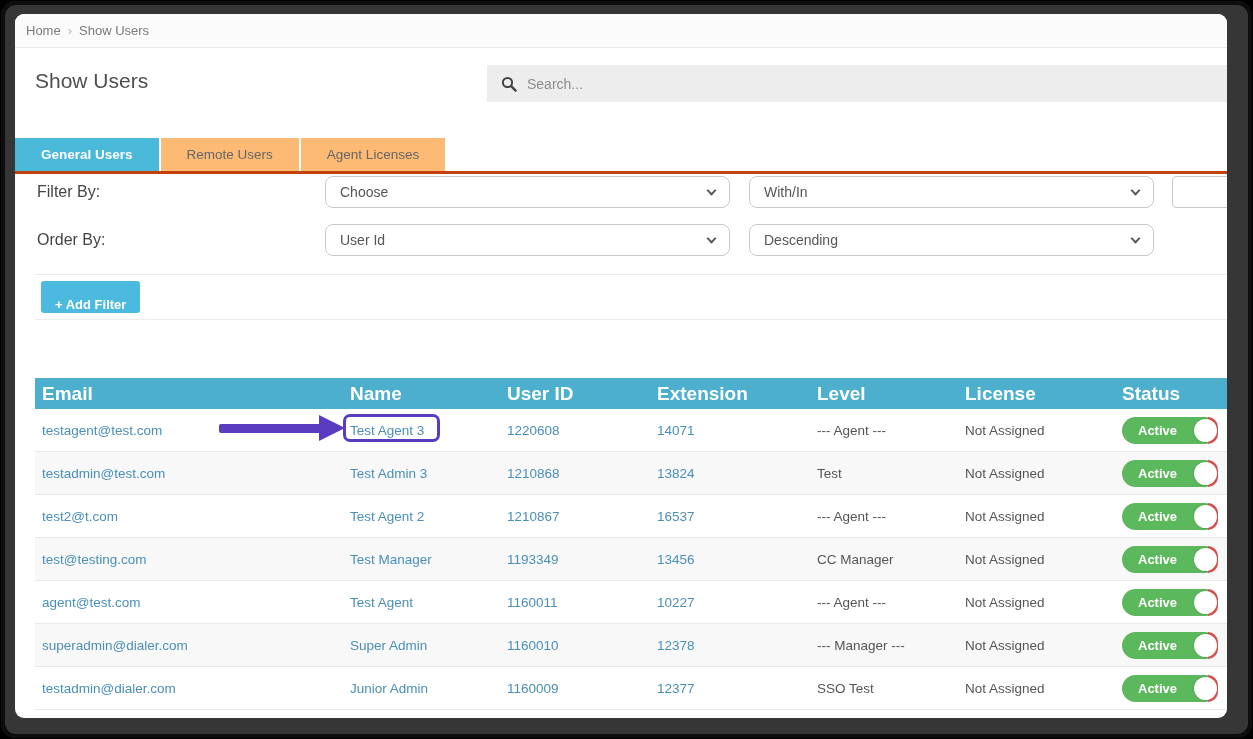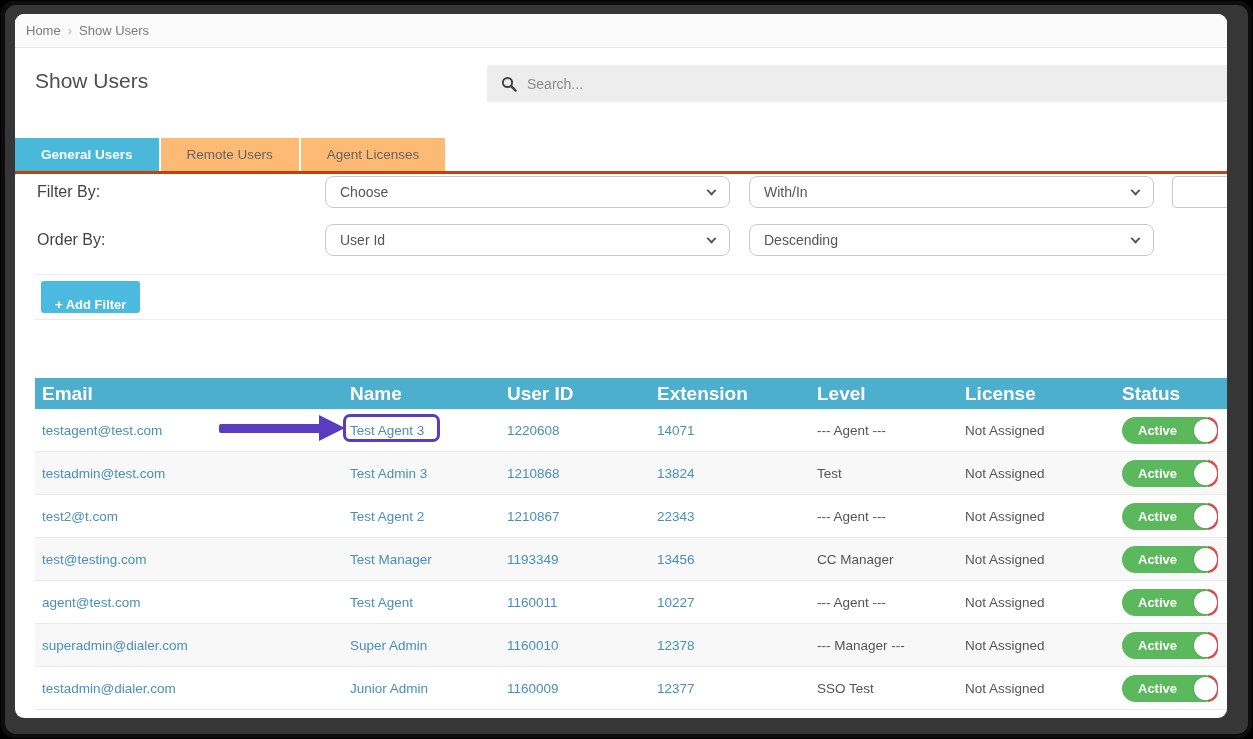--- a/index.html
+++ b/index.html
@@ -220,21 +220,21 @@
               <span class="t-label">Active</span>
               <span class="knob"></span>
             </div>
           </div>
         </div>
 
         <div class="t-row">
           <div class="cell c-email"><a class="lnk">test2@t.com</a></div>
           <div class="cell c-name"><a class="lnk">Test Agent 2</a></div>
           <div class="cell c-uid"><a class="lnk">1210867</a></div>
-          <div class="cell c-ext"><a class="lnk">22343</a></div>
+          <div class="cell c-ext"><a class="lnk">16537</a></div>
           <div class="cell c-level"><span class="plain">--- Agent ---</span></div>
           <div class="cell c-license"><span class="plain">Not Assigned</span></div>
           <div class="cell c-status">
             <div class="toggle">
               <span class="t-label">Active</span>
               <span class="knob"></span>
             </div>
           </div>
         </div>
 

